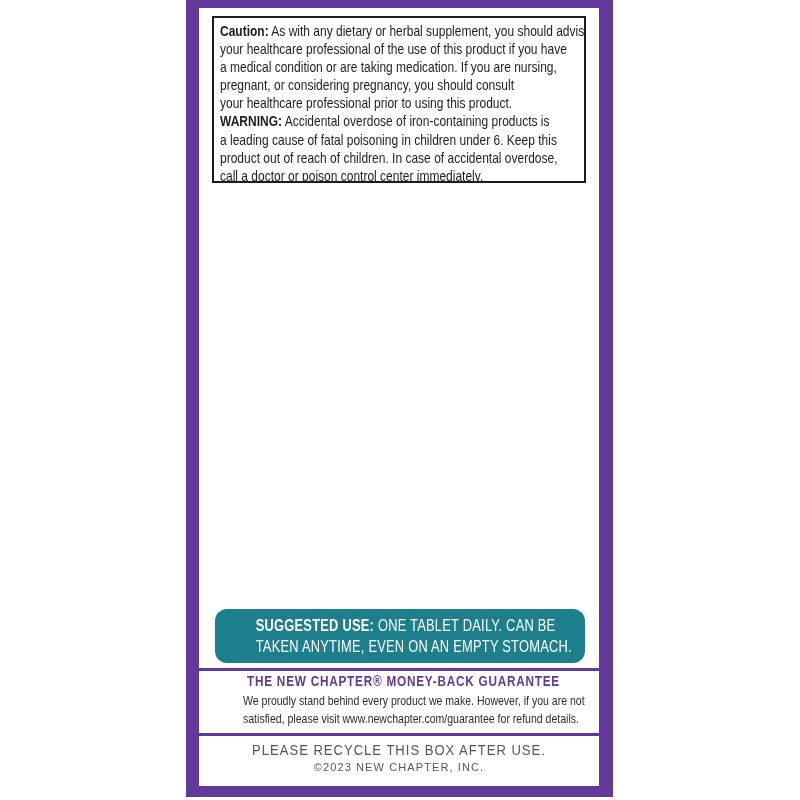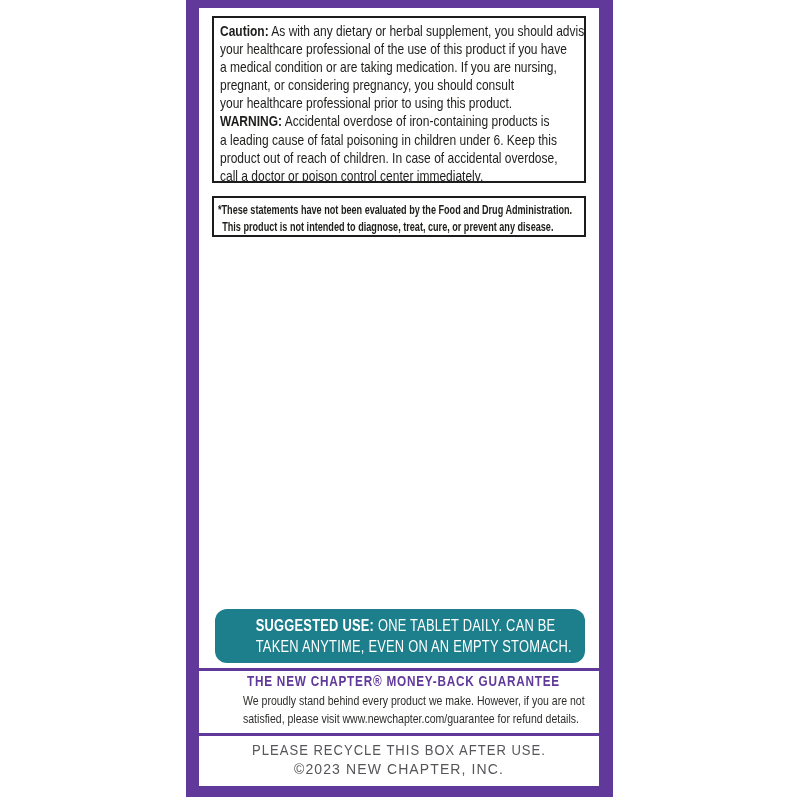--- a/index.html
+++ b/index.html
@@ -148,21 +148,21 @@
     white-space: nowrap;
     transform: scaleX(0.90);
     transform-origin: 50% 50%;
   }
   .footer-copyright {
     position: absolute;
     left: 0;
     top: 753px;
     width: 400px;
     text-align: center;
-    font-size: 14px;
+    font-size: 11px;
     letter-spacing: 1.1px;
     color: #55565a;
     white-space: nowrap;
   }
 </style>
 </head>
 <body>
 
 <div class="page">
   <div class="panel">
@@ -173,24 +173,20 @@
         <div class="cline">your healthcare professional of the use of this product if you have</div>
         <div class="cline">a medical condition or are taking medication. If you are nursing,</div>
         <div class="cline">pregnant, or considering pregnancy, you should consult</div>
         <div class="cline">your healthcare professional prior to using this product.</div>
         <div class="cline"><b>WARNING:</b><span> Accidental overdose of iron-containing products is</span></div>
         <div class="cline">a leading cause of fatal poisoning in children under 6. Keep this</div>
         <div class="cline">product out of reach of children. In case of accidental overdose,</div>
         <div class="cline">call a doctor or poison control center immediately.</div>
       </div>
 
-      <div class="text-box fda-box">
-        <div class="fda-line">*These statements have not been evaluated by the Food and Drug Administration.</div>
-        <div class="fda-line indent">This product is not intended to diagnose, treat, cure, or prevent any disease.</div>
-      </div>
 
       <div class="teal-banner">
         <div class="teal-line"><b>SUGGESTED USE:</b><span> ONE TABLET DAILY. CAN BE</span></div>
         <div class="teal-line">TAKEN ANYTIME, EVEN ON AN EMPTY STOMACH.</div>
       </div>
 
       <div class="divider divider-1"></div>
 
       <div class="guarantee-title">THE NEW CHAPTER® MONEY-BACK GUARANTEE</div>
       <div class="guarantee-body">

